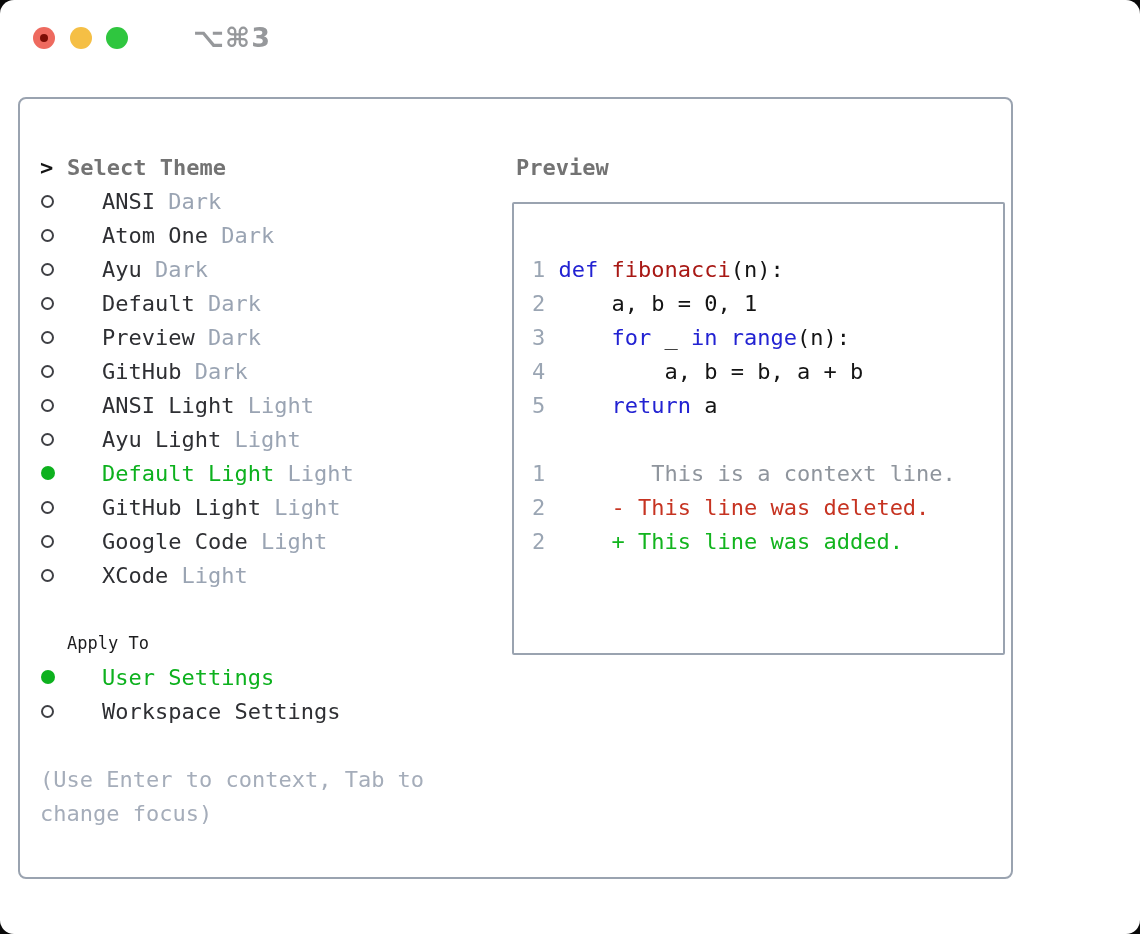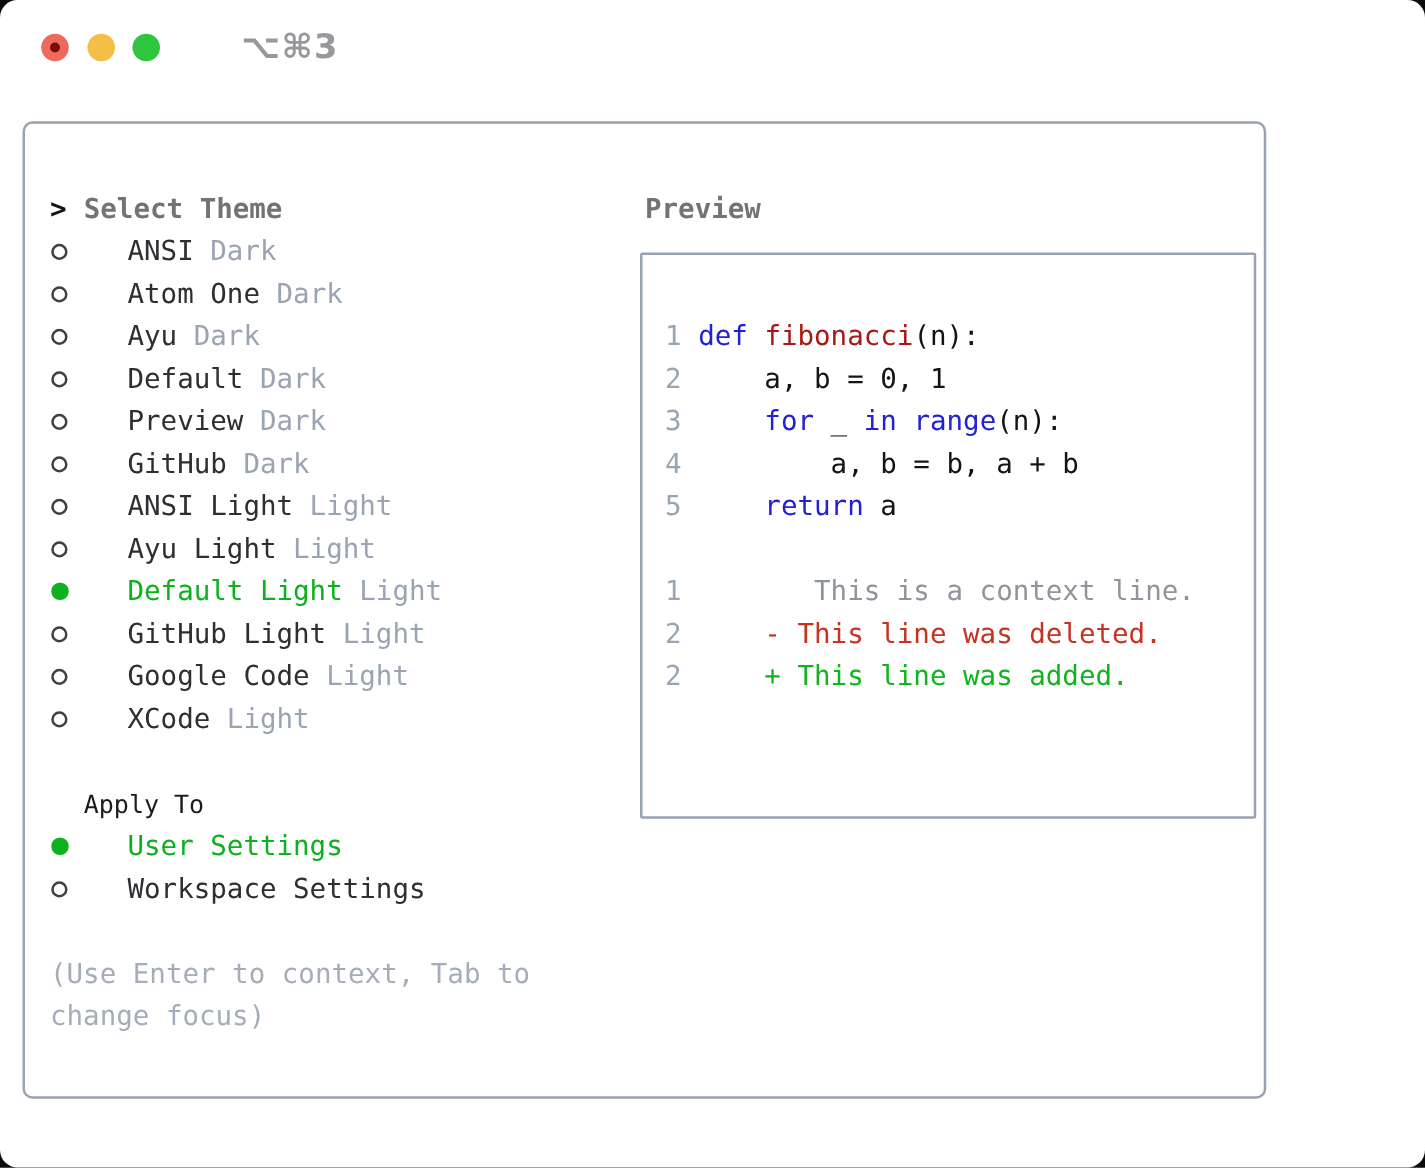--- a/index.html
+++ b/index.html
@@ -50,21 +50,21 @@
   }
   
   .left-col { position: absolute; left: 20px; top: 51px; width: 440px; }
   .row { height: 34px; display: flex; align-items: center; white-space: pre; }
   .spacer { height: 34px; }
   .marker { width: 27px; flex: 0 0 27px; display: flex; align-items: center; }
   .prompt-char {
     font-size: 22px; font-weight: 700; color: #141414;
   }
   .heading { font-size: 22px; font-weight: 700; color: #737373; }
-  .subheading { font-size: 20px; font-weight: 400; color: #1c1c1e; }
+  .subheading { font-size: 17px; font-weight: 400; color: #1c1c1e; }
   .ring {
     width: 13px; height: 13px; border-radius: 50%;
     border: 2px solid var(--ring, #3f4045);
     box-sizing: border-box;
     margin-left: 1px;
   }
   .dot-sel {
     width: 14px; height: 14px; border-radius: 50%;
     background: var(--green_sel, #0db11e);
     margin-left: 1px;

